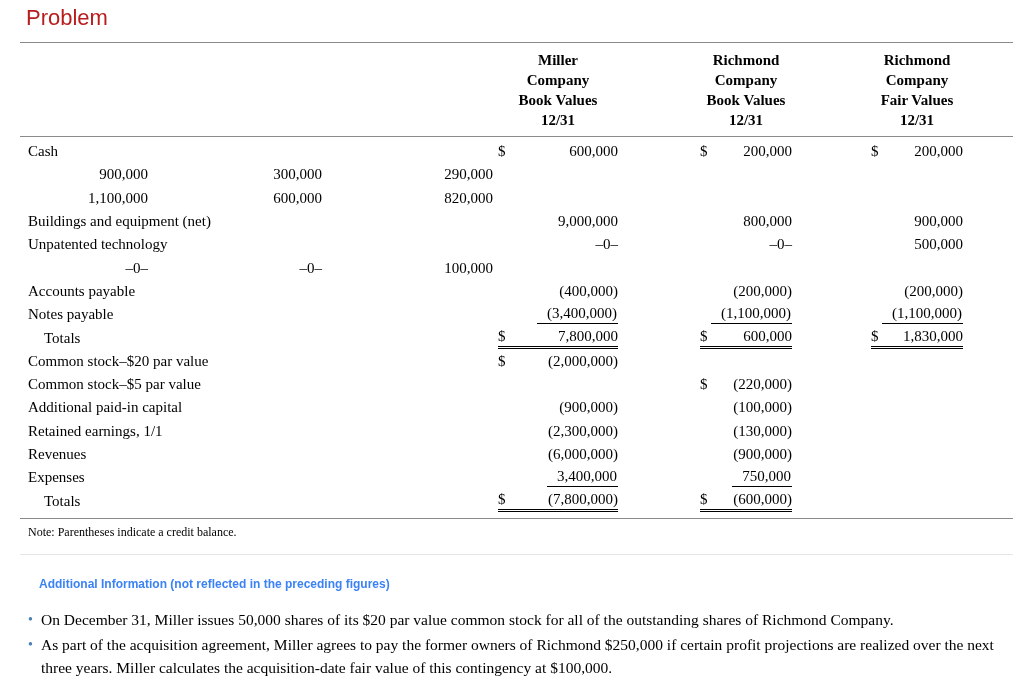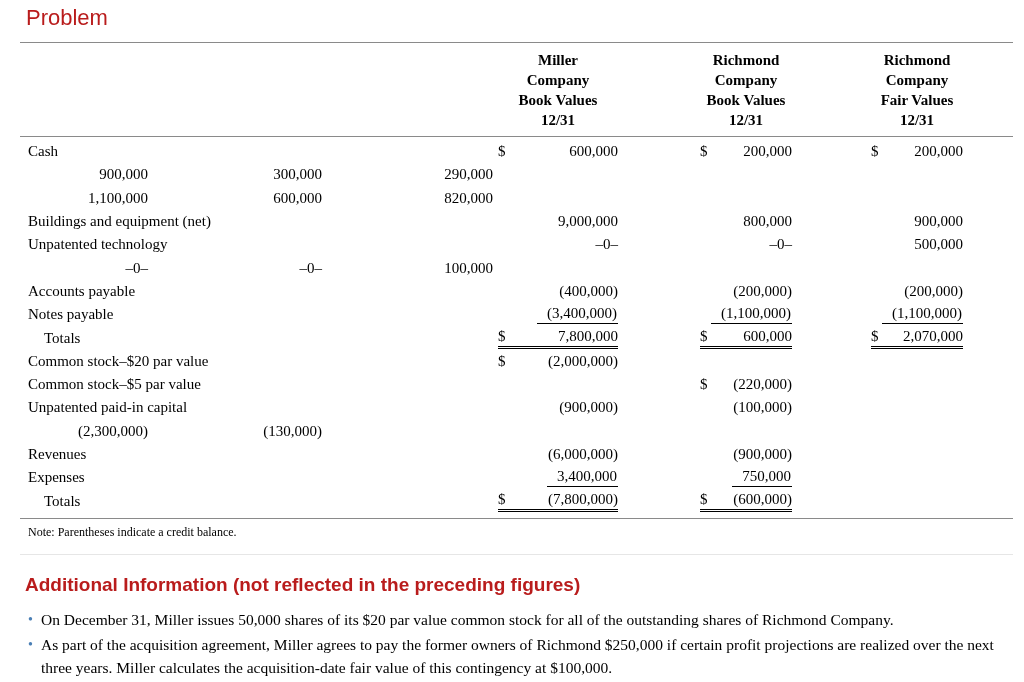--- a/index.html
+++ b/index.html
@@ -54,22 +54,22 @@
   .val { margin-left: auto; white-space: nowrap; }
   .ul  { border-bottom: 1px solid #000; padding: 0 1px 1px 10px; }
   .dul { border-bottom: 3px double #000; padding-bottom: 1px; }
 
   .note { font-size: 12px; padding: 6px 0 0 8px; }
 
   .soft-divider { border: none; border-top: 1px solid #e6e6e6; margin: 14px 0 0 0; }
 
   .add-heading {
     font-family: "Liberation Sans", sans-serif;
-    font-size: 19px; font-weight: bold; color: #b91c1c;
-    margin: 17px 0 11px 0; padding-left: 5px; line-height: 25px;
+    font-size: 12px; font-weight: bold; color: #3b82f6;
+    margin: 17px 0 11px 14px; padding-left: 5px; line-height: 25px;
   }
 
   .bullets { list-style: none; margin: 0; padding: 0 0 0 8px; font-size: 15.5px; }
   .bullets li {
     position: relative; padding-left: 13px;
     line-height: 23px; margin-bottom: 2px; font-family: Liberation Serif, serif;
   }
   .bullets li::before {
     content: "\2022";
     position: absolute; left: 0; top: 0;
@@ -232,21 +232,21 @@
         <div class="ab m dul">
             <span class="cur">$</span>
             <span class="val">7,800,000</span>
           </div>
         <div class="ab r dul">
             <span class="cur">$</span>
             <span class="val">600,000</span>
           </div>
         <div class="ab f dul">
             <span class="cur">$</span>
-            <span class="val">2,070,000</span>
+            <span class="val">1,830,000</span>
           </div>
       </div>
 
       <div class="row">
         <div class="cl">Common stock–$20 par value</div>
         <div class="ab m">
             <span class="cur">$</span>
             <span class="val">(2,000,000)</span>
           </div>
         <div class="ab r">
@@ -269,36 +269,37 @@
             <span class="cur">$</span>
             <span class="val">(220,000)</span>
           </div>
         <div class="ab f">
             <span class="cur"></span>
             <span class="val"></span>
           </div>
       </div>
 
       <div class="row">
-        <div class="cl">Unpatented paid-in capital</div>
+        <div class="cl">Additional paid-in capital</div>
         <div class="ab m">
             <span class="cur"></span>
             <span class="val">(900,000)</span>
           </div>
         <div class="ab r">
             <span class="cur"></span>
             <span class="val">(100,000)</span>
           </div>
         <div class="ab f">
             <span class="cur"></span>
             <span class="val"></span>
           </div>
       </div>
 
       <div class="row">
+        <div class="cl">Retained earnings, 1/1</div>
         <div class="ab m">
             <span class="cur"></span>
             <span class="val">(2,300,000)</span>
           </div>
         <div class="ab r">
             <span class="cur"></span>
             <span class="val">(130,000)</span>
           </div>
         <div class="ab f">
             <span class="cur"></span>

